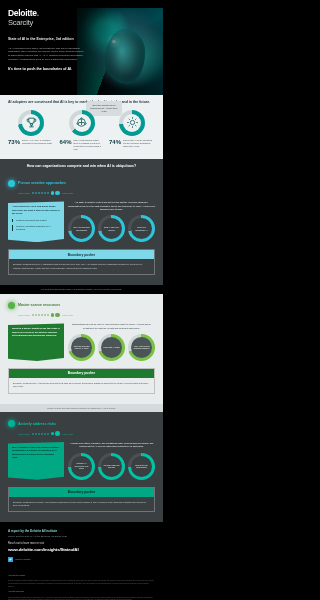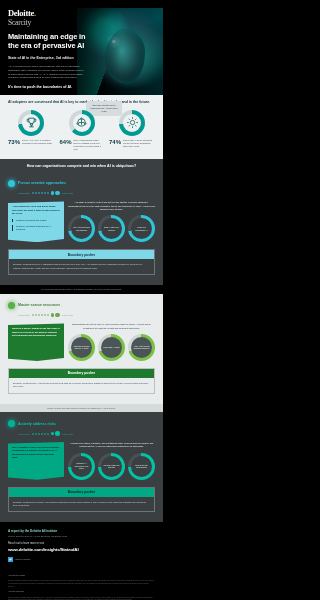--- a/index.html
+++ b/index.html
@@ -25,21 +25,21 @@
     filter:blur(.2px);
   }
   .hero-art:after{
     content:""; position:absolute; left:30%; top:24%; width:44%; height:62%;
     border-radius:48% 52% 44% 56% / 58% 42% 58% 42%;
     background:radial-gradient(ellipse at 42% 40%, rgba(120,230,220,.30), rgba(6,28,34,.85) 70%);
     box-shadow:0 0 8px rgba(0,200,190,.35) inset;
   }
   .hero-fade{ position:absolute; inset:0; background:linear-gradient(90deg,#000 28%, rgba(0,0,0,.75) 46%, rgba(0,0,0,0) 74%); }
 
-  .logo { position:absolute; left:8px; top:9px; z-index:4;font-family:Liberation Serif, serif; }
+  .logo { position:absolute; left:8px; top:9px; z-index:4; }
   .logo-main { font-size:8.5px; font-weight:bold; letter-spacing:-.3px; line-height:1; }
   .logo-dot { color:#86BC25; }
   .logo-sub { font-size:7.5px; color:#c9ced2; line-height:1.05; margin-top:1px; letter-spacing:-.2px; }
 
   .hero-copy { position:absolute; left:8px; top:32px; width:78px; z-index:4; }
   .hero-title { font-size:7.4px; font-weight:bold; line-height:1.25; letter-spacing:-.1px; }
   .hero-kicker { font-size:3.5px; font-weight:bold; color:#e6e9ea; margin-top:5px; line-height:1.3; }
   .hero-body { font-size:2.5px; color:#aeb6ba; line-height:1.5; margin-top:5px; }
   .hero-cta { font-size:3.6px; font-weight:bold; color:#fff; margin-top:5px; }
 
@@ -164,21 +164,20 @@
   <div class="hero">
     <div class="hero-art"></div>
     <div class="hero-fade"></div>
 
     <div class="logo">
       <div class="logo-main"><span>Deloitte</span><span class="logo-dot">.</span></div>
       <div class="logo-sub">Scarcity</div>
     </div>
 
     <div class="hero-copy">
-      <div class="hero-title">Maintaining an edge in the era of pervasive AI</div>
       <div class="hero-kicker">State of AI in the Enterprise, 3rd edition</div>
       <div class="hero-body">As AI becomes more widely democratized, first-mover advantage diminishes. Early adopters are already aware of the growing urgency to differentiate and win with AI. As AI adoption becomes increasingly pervasive, organizations need to keep pushing the boundaries.</div>
       <div class="hero-cta">It's time to push the boundaries of AI.</div>
     </div>
   </div>
 
   <div class="stats">
     <div class="stats-head">AI adopters are convinced that AI is key to market leadership, today and in the future.</div>
 
     <div class="callout">

